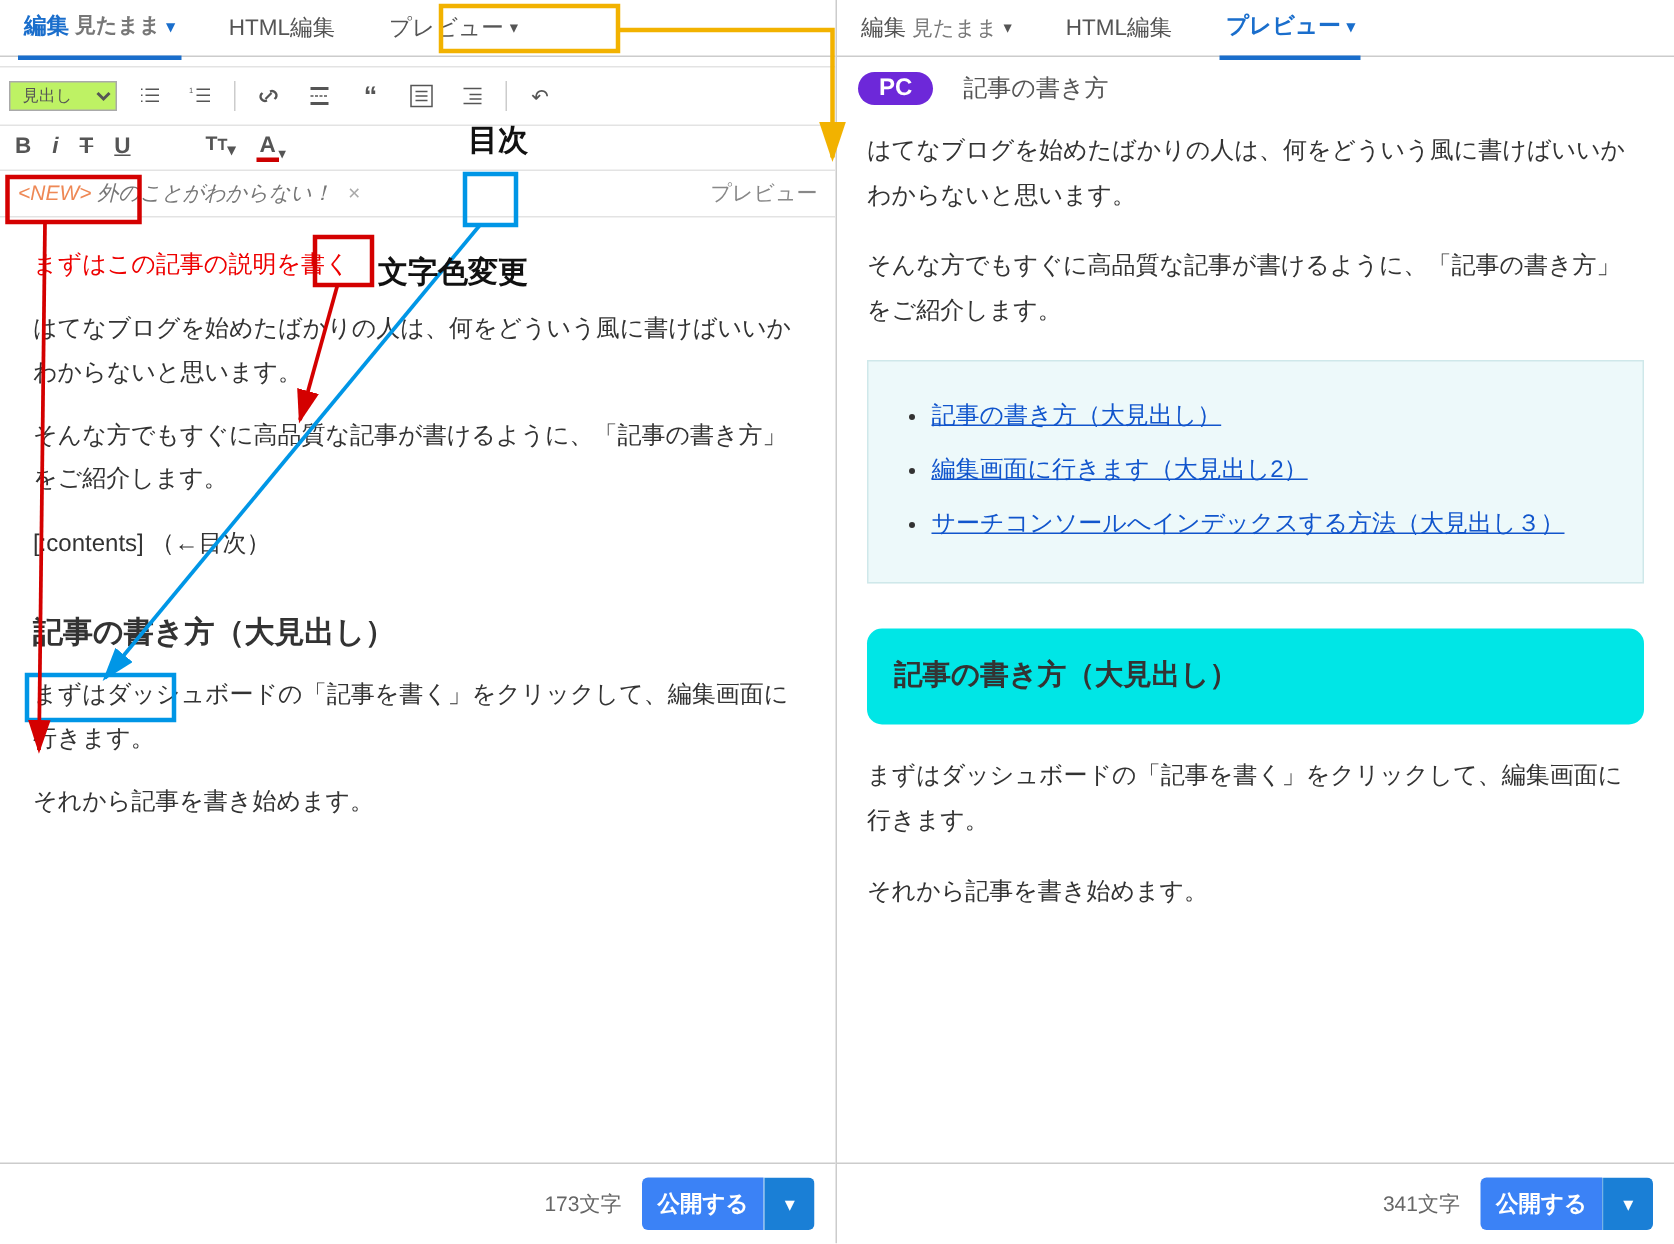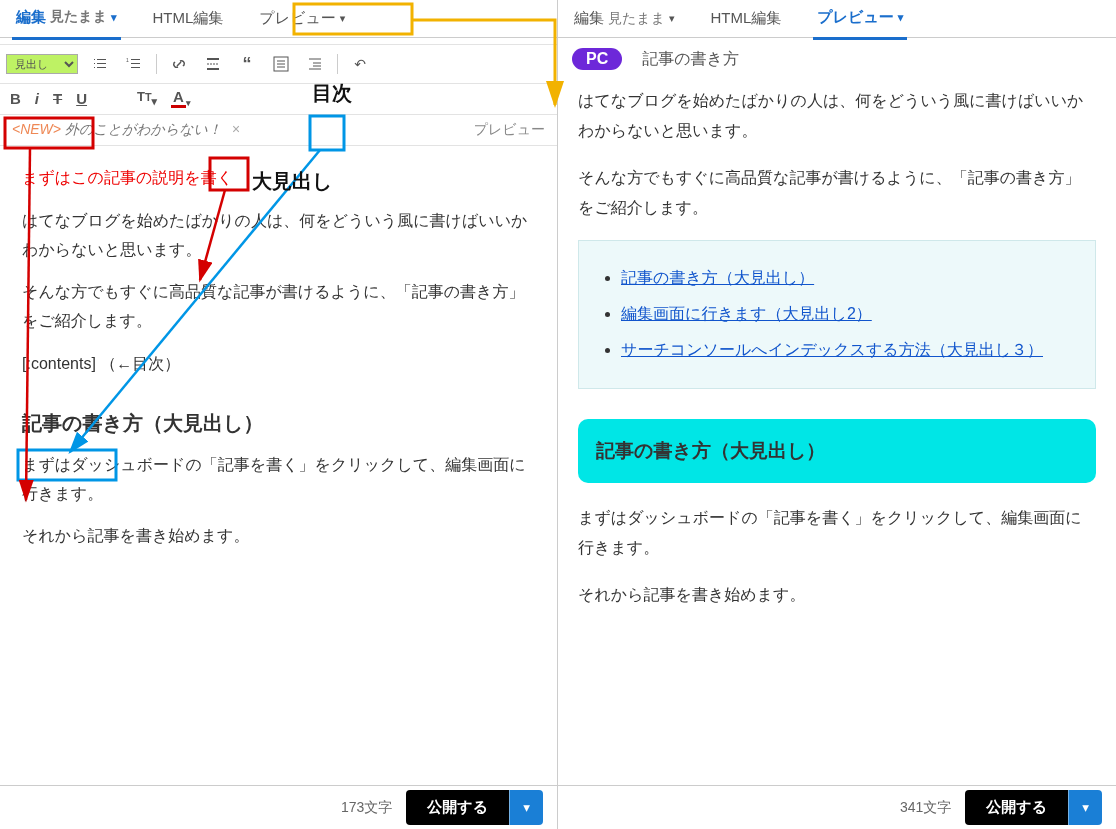--- a/index.html
+++ b/index.html
@@ -55,24 +55,24 @@
   .preview-body { flex:1; overflow:auto; padding: 8px 20px 20px 20px; font-size:16px; line-height:1.9;}
   .preview-body p { margin-bottom:16px;}
   .toc-box { background:#edf9fa; border:1px solid #cfe8ea; padding:16px 20px; margin:16px 0 30px 0;}
   .toc-box ul { list-style:disc; padding-left:22px;}
   .toc-box ul ul { list-style:circle; padding-left:24px;}
   .toc-box a { color:#1155cc; text-decoration:underline;}
   .toc-box li { margin:6px 0;}
   .cyan-head { background:#00e6e6; color:#333; font-size:19px; font-weight:bold; padding:14px 18px; border-radius:10px; margin:14px 0 20px 0;}
 
   
-  .footer { border-top:1px solid #ccc; display:flex; justify-content:flex-end; align-items:center; gap:14px; padding:10px 14px; height:44px;}
+  .footer { border-top:1px solid #ccc; display:flex; justify-content:flex-end; align-items:center; gap:14px; padding:10px 14px; height:54px;}
   .char-count { color:#666; font-size:14px;}
   .publish { display:flex;}
-  .publish-btn { background:#000000; color:#fff; font-weight:bold; padding:8px 21px; border:none; border-radius:4px 0 0 4px; cursor:pointer; font-size:15px;}
+  .publish-btn { background:#3b82f6; color:#fff; font-weight:bold; padding:8px 10px; border:none; border-radius:4px 0 0 4px; cursor:pointer; font-size:15px;}
   .publish-drop { background:#1a7fd6; color:#fff; border:none; border-left:1px solid rgba(255,255,255,.4); border-radius:0 4px 4px 0; width:34px; cursor:pointer;}
   .label-black { position:absolute; font-weight:bold; font-size:20px; color:#111;}
 
   
   .overlay-svg { position:absolute; top:0; left:0; width:100%; height:100%; pointer-events:none; overflow:visible;}
 </style>
 </head>
 <body>
 
 <div class="container">
@@ -201,21 +201,21 @@
 
       <rect x="18" y="450" width="98" height="30" fill="none" stroke="#0096e6" stroke-width="3"></rect>
 
       <path d="M30 148 L26 500" fill="none" stroke="#d40000" stroke-width="2.5" marker-end="url(#arr-r)"></path>
 
       <path d="M225 190 L200 280" fill="none" stroke="#d40000" stroke-width="2.5" marker-end="url(#arr-r)"></path>
 
       <path d="M320 150 L70 452" fill="none" stroke="#0096e6" stroke-width="2.5" marker-end="url(#arr-b)"></path>
     </svg>
     <div class="label-black" style="top:80px; left:312px;">目次</div>
-    <div class="label-black" style="top:168px; left:252px;">大見出し</div>
+    <div class="label-black" style="top:168px; left:252px;">文字色変更</div>
   </div>
 
   <div class="pane">
     <div class="tabs">
       <div class="tab">
         <span>編集</span>
         <span class="tab-sub">見たまま</span>
         <span class="chev">▾</span>
       </div>
       <div class="tab">HTML編集</div>

